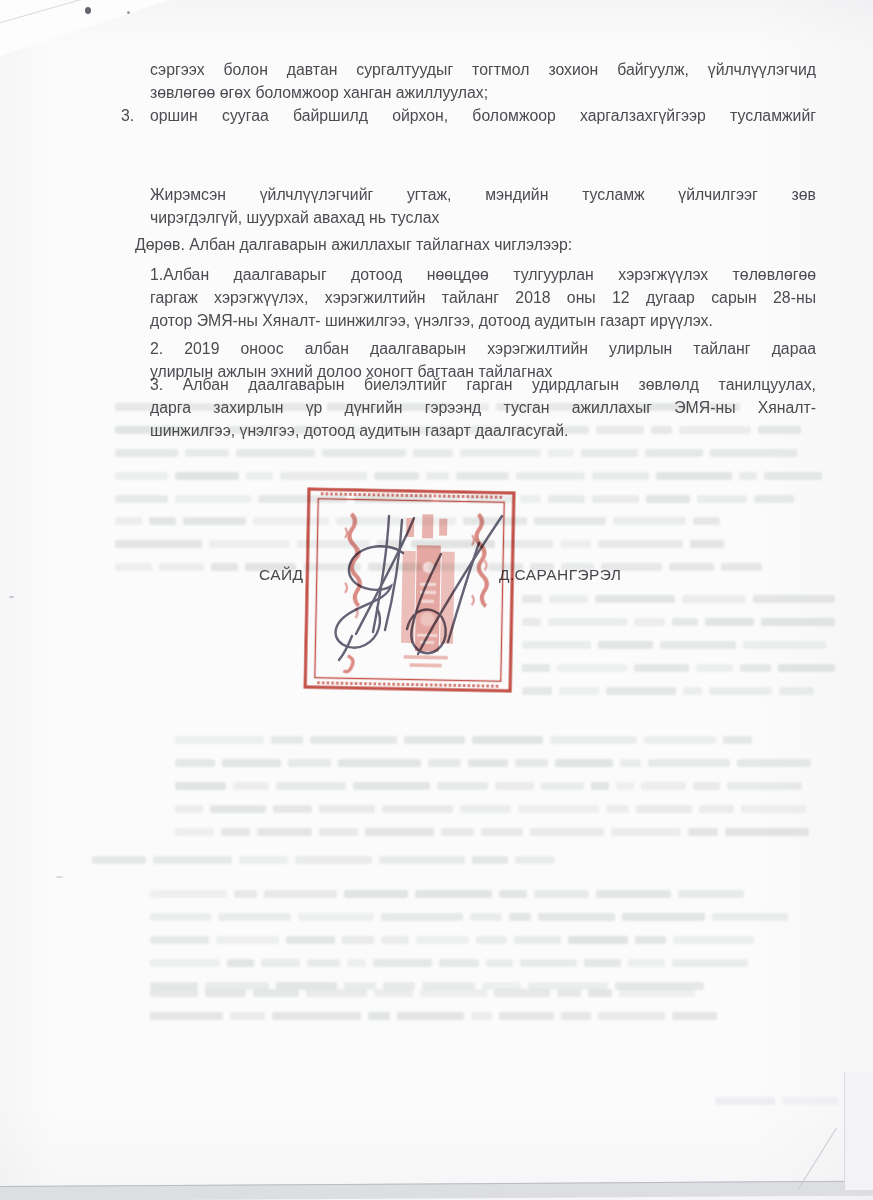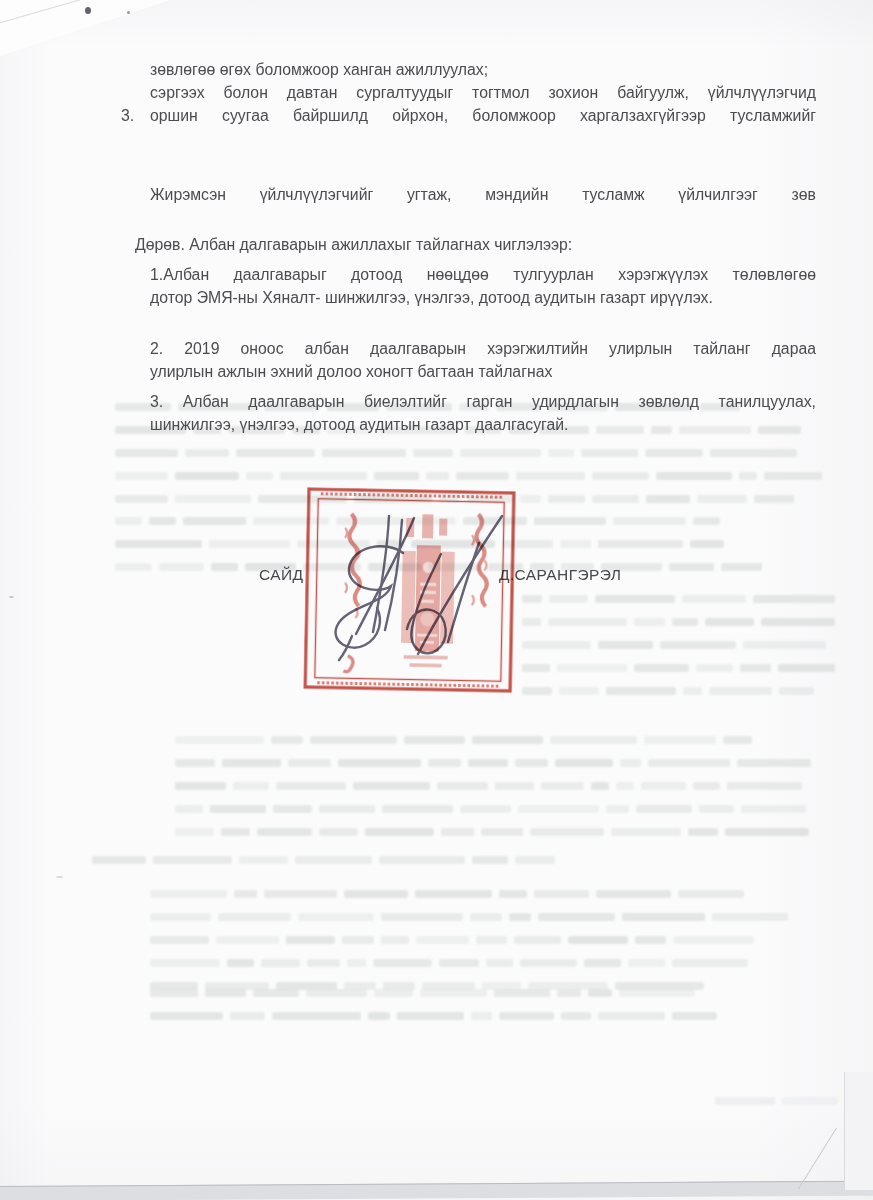--- a/index.html
+++ b/index.html
@@ -377,43 +377,46 @@
   </div>
 <div class="ghost faintest blueish" style="left:715px;top:1090px;width:130px;">
     <div class="grow">
       <i style="width: 89px; opacity: 0.87;"></i>
       <i style="width: 84px; opacity: 0.62;"></i>
     </div>
   </div>
 
 <div class="textlayer">
   <div class="para" style="top:59px">
+      <div class="ln j">сэргээх болон давтан сургалтуудыг тогтмол зохион байгуулж, үйлчлүүлэгчид</div>
       <div class="ln">зөвлөгөө өгөх боломжоор ханган ажиллуулах;</div>
-      <div class="ln j">сэргээх болон давтан сургалтуудыг тогтмол зохион байгуулж, үйлчлүүлэгчид</div>
     </div>
   <div class="list-num" style="top:105px">3.</div>
   <div class="para" style="top:105px">
       <div class="ln j">оршин суугаа байршилд ойрхон, боломжоор харгалзахгүйгээр тусламжийг</div>
     </div>
   <div class="para" style="top:184px">
       <div class="ln j">Жирэмсэн үйлчлүүлэгчийг угтаж, мэндийн тусламж үйлчилгээг зөв</div>
+      <div class="ln">чирэгдэлгүй, шуурхай авахад нь туслах</div>
     </div>
   <div class="para heading" style="top:234px">
       <div class="ln">Дөрөв. Албан далгаварын ажиллахыг тайлагнах чиглэлээр:</div>
     </div>
   <div class="para" style="top:264px">
       <div class="ln j">1.Албан даалгаварыг дотоод нөөцдөө тулгуурлан хэрэгжүүлэх төлөвлөгөө</div>
+      <div class="ln j">гаргаж хэрэгжүүлэх, хэрэгжилтийн тайланг 2018 оны 12 дугаар сарын 28-ны</div>
       <div class="ln">дотор ЭМЯ-ны Хяналт- шинжилгээ, үнэлгээ, дотоод аудитын газарт ирүүлэх.</div>
     </div>
   <div class="para" style="top:338px">
       <div class="ln j">2. 2019 оноос албан даалгаварын хэрэгжилтийн улирлын тайланг дараа</div>
       <div class="ln">улирлын ажлын эхний долоо хоногт багтаан тайлагнах</div>
     </div>
-  <div class="para" style="top:391px">
+  <div class="para" style="top:374px">
       <div class="ln j">3. Албан даалгаварын биелэлтийг гарган удирдлагын зөвлөлд танилцуулах,</div>
+      <div class="ln j">дарга захирлын үр дүнгийн гэрээнд тусган ажиллахыг ЭМЯ-ны Хяналт-</div>
       <div class="ln">шинжилгээ, үнэлгээ, дотоод аудитын газарт даалгасугай.</div>
     </div>
 </div>
 
 <div class="sig-label sig-title">САЙД</div>
 <div class="sig-label sig-name">Д.САРАНГЭРЭЛ</div>
 
 <div class="stamp">
   <svg width="210" height="203" viewBox="0 0 210 203">
     <defs>

